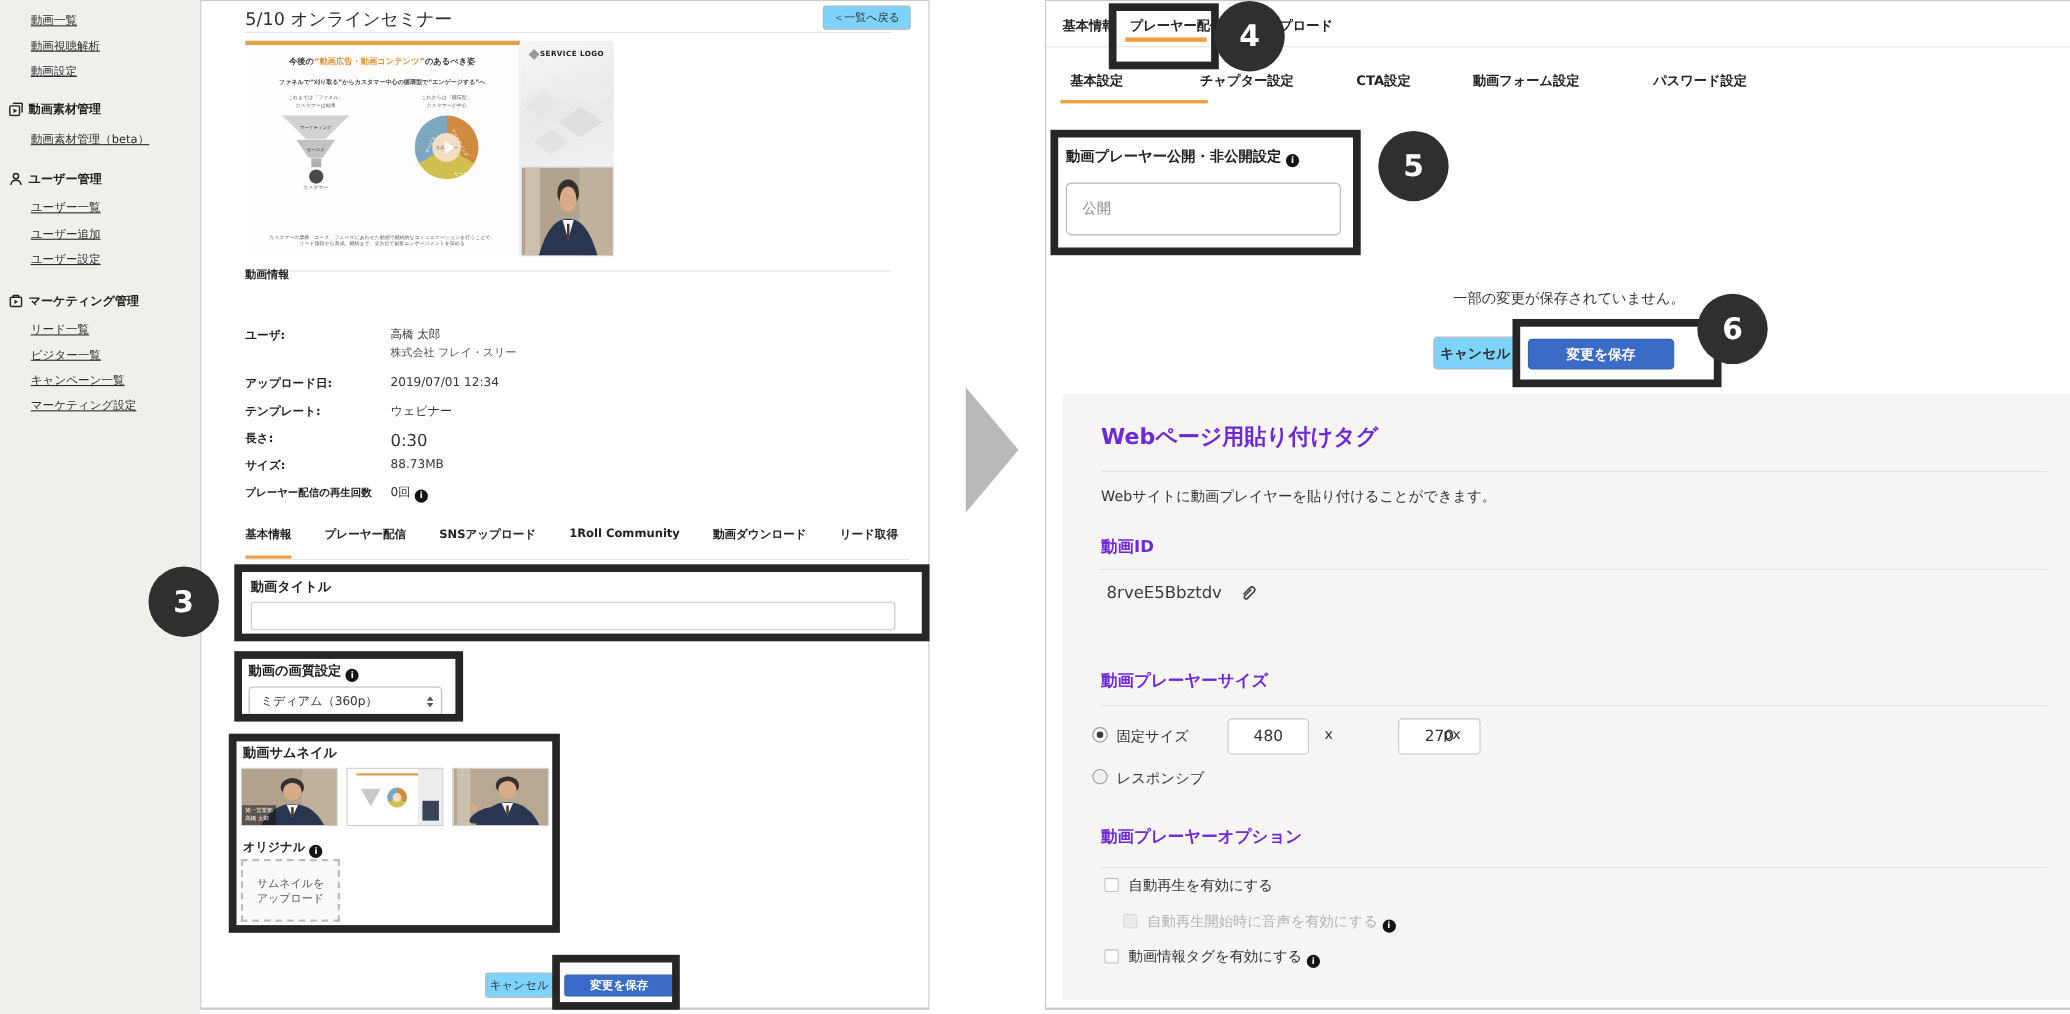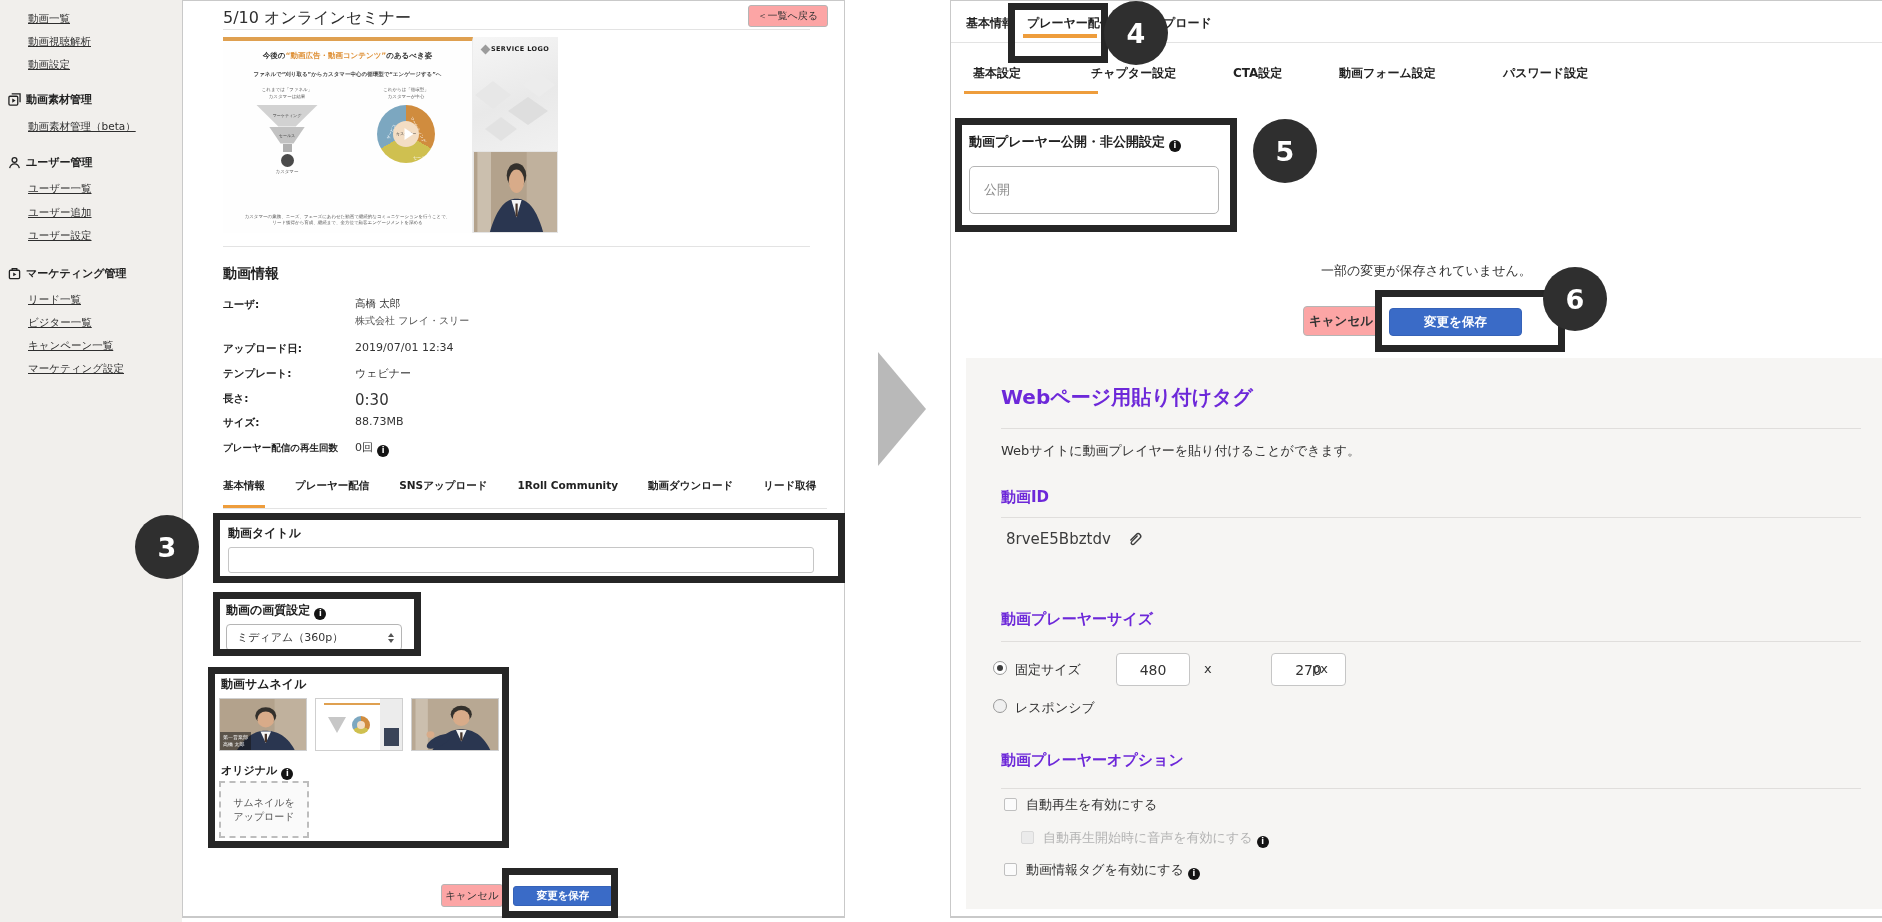--- a/index.html
+++ b/index.html
@@ -17,21 +17,21 @@
   .s-header svg { flex:0 0 auto; }
 
   
   .card { position:absolute; top:0; background:#fff; border:1px solid #c9c9c9; }
   .left-card  { left:182px; width:663px; height:918px; border-bottom-width:2px; }
   .right-card { left:950px; width:932px; height:918px; border-right:none; border-bottom-width:2px; }
 
   .hline { position:absolute; height:1px; background:#e3e3e3; }
 
   
-  .btn-white { background:#fca5a5; border:1px solid #b5b5b5; border-radius:3px; color:#333;
+  .btn-white { background:#7dd3fc; border:1px solid #b5b5b5; border-radius:3px; color:#333;
                display:flex; align-items:center; justify-content:center; cursor:pointer; }
   .btn-blue  { background:#3a6bc7; border:1px solid #3562b8; border-radius:3px; color:#fff;
                display:flex; align-items:center; justify-content:center; cursor:pointer; font-weight:bold; }
 
   
   .tab { font-size:10.5px; font-weight:bold; color:#222; cursor:pointer; white-space:nowrap; padding-bottom:19px; }
   .tab.active { box-shadow: inset 0 -3px 0 #ee9d3c; }
 
   
   .ann-frame { position:absolute; border:7px solid #262626; z-index:25; pointer-events:none; background:transparent; }
@@ -211,21 +211,21 @@
           <ellipse cx="50" cy="25" rx="9" ry="10" fill="#d8ab89"></ellipse>
           <path d="M18,70 C28,44 40,40 50,40 C60,40 72,44 82,70 Z" fill="#2a3650"></path>
           <path d="M44,41 L50,56 L56,41 Z" fill="#f5f5f5"></path>
           <rect x="48.8" y="44" width="2.6" height="11" fill="#46342a"></rect>
         </svg>
       </div>
     </div>
 
     <div class="hline" style="left:40px; top:245px; width:587px;"></div>
 
-    <div class="abs label-b" style="left:40px; top:264px; font-size:14px;">動画情報</div>
+    <div class="abs label-b" style="left:40px; top:242px; font-size:10px;">動画情報</div>
 
     <div class="abs label-b" style="left:40px;  top:297px; font-size:10.5px;">ユーザ:</div>
     <div class="abs" style="left:172px; top:296px; font-size:10.5px;">高橋 太郎</div>
     <div class="abs" style="left:172px; top:313px; font-size:10px; color:#555;">株式会社 フレイ・スリー</div>
 
     <div class="abs label-b" style="left:40px;  top:341px; font-size:10.5px;">アップロード日:</div>
     <div class="abs" style="left:172px; top:340px; font-size:11px;">2019/07/01 12:34</div>
 
     <div class="abs label-b" style="left:40px;  top:366px; font-size:10.5px;">テンプレート:</div>
     <div class="abs" style="left:172px; top:365px; font-size:11px;">ウェビナー</div>

